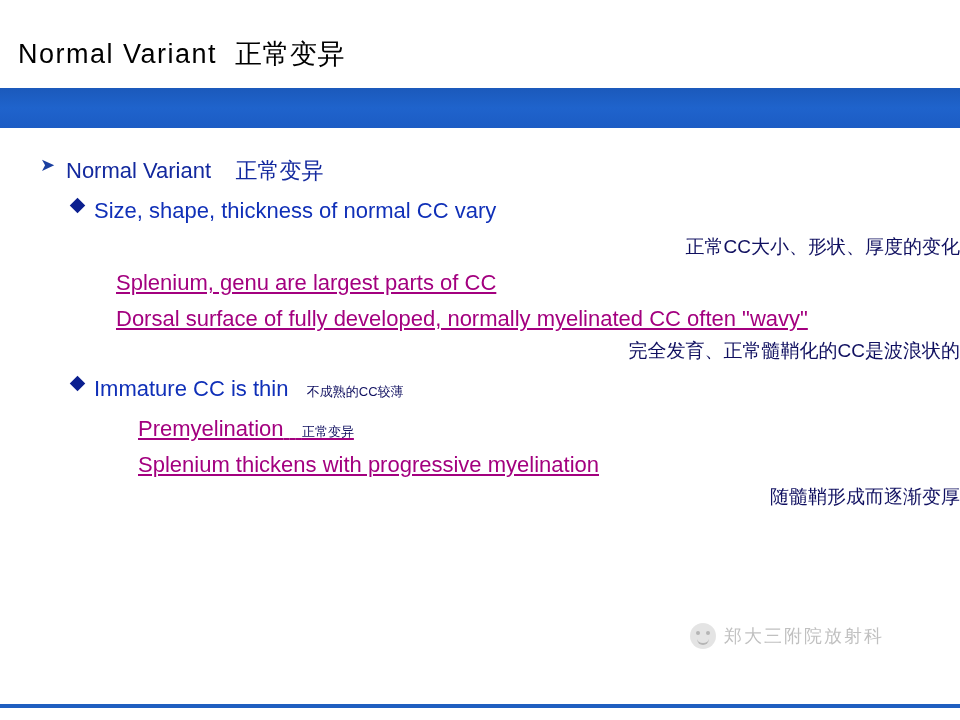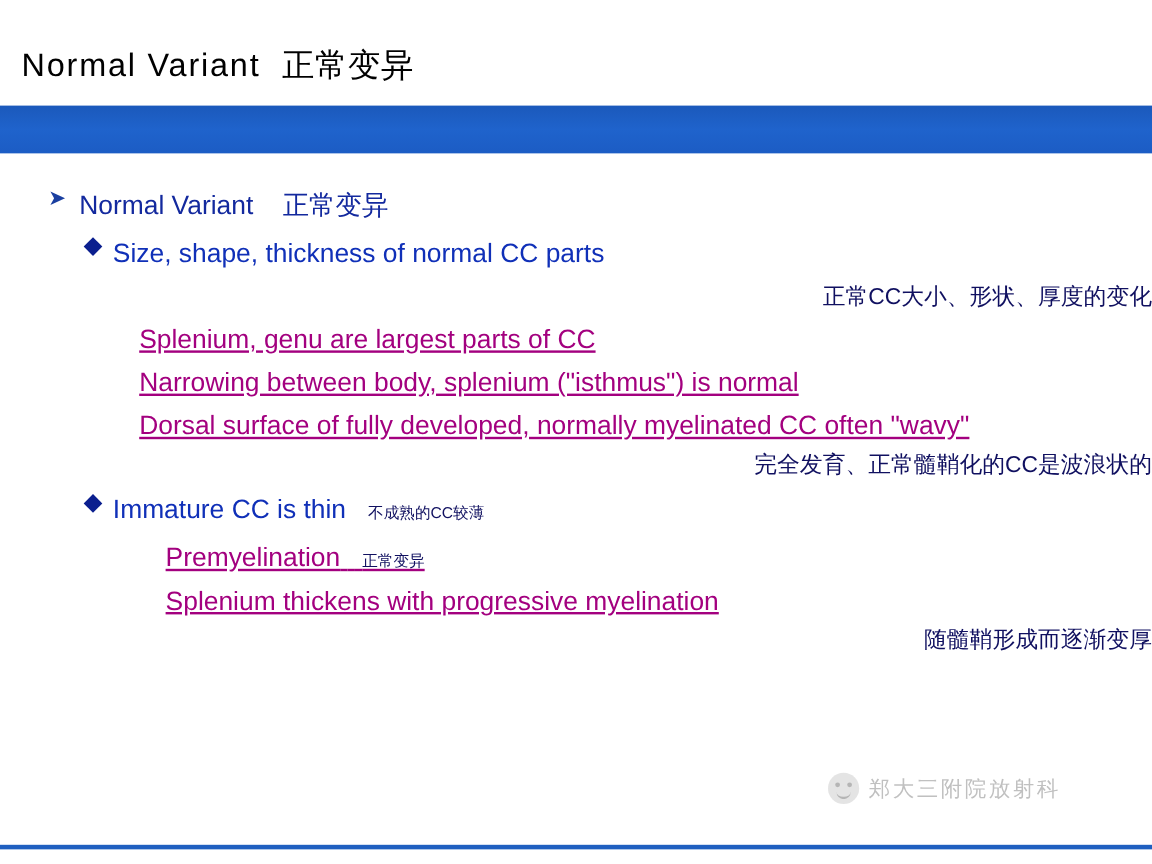--- a/index.html
+++ b/index.html
@@ -135,21 +135,21 @@
     position: absolute;
     left: 0;
     top: 708px;
     width: 960px;
     height: 12px;
     background: #ffffff;
   }
   .watermark {
     position: absolute;
     right: 68px;
-    top: 644px;
+    top: 623px;
     display: flex;
     align-items: center;
     gap: 8px;
     opacity: 0.55;
   }
   .wm-logo {
     width: 26px;
     height: 26px;
     border-radius: 50%;
     background: #cfcfcf;
@@ -199,28 +199,27 @@
 
     <div class="line l1">
       <span class="bullet-arrow">➤</span>
       <span>Normal Variant</span>
       <span>&nbsp;&nbsp;</span>
       <span>正常变异</span>
     </div>
 
     <div class="line l2">
       <span class="bullet-diamond"></span>
-      <span>Size, shape, thickness of normal CC parts</span>
+      <span>Size, shape, thickness of normal CC vary</span>
     </div>
 
     <div class="line cnline">正常CC大小、形状、厚度的变化</div>
 
     <div class="line l3">Splenium, genu are largest parts of CC</div>
 
-    <div class="line l3">Narrowing between body, splenium ("isthmus") is normal</div>
 
     <div class="line l3">Dorsal surface of fully developed, normally myelinated CC often "wavy"</div>
     <div class="line cnline ind2">完全发育、正常髓鞘化的CC是波浪状的</div>
 
     <div class="line l2">
       <span class="bullet-diamond"></span>
       <span>Immature CC is thin</span>
       <span>&nbsp;</span>
       <span class="inline-cn">不成熟的CC较薄</span>
     </div>

